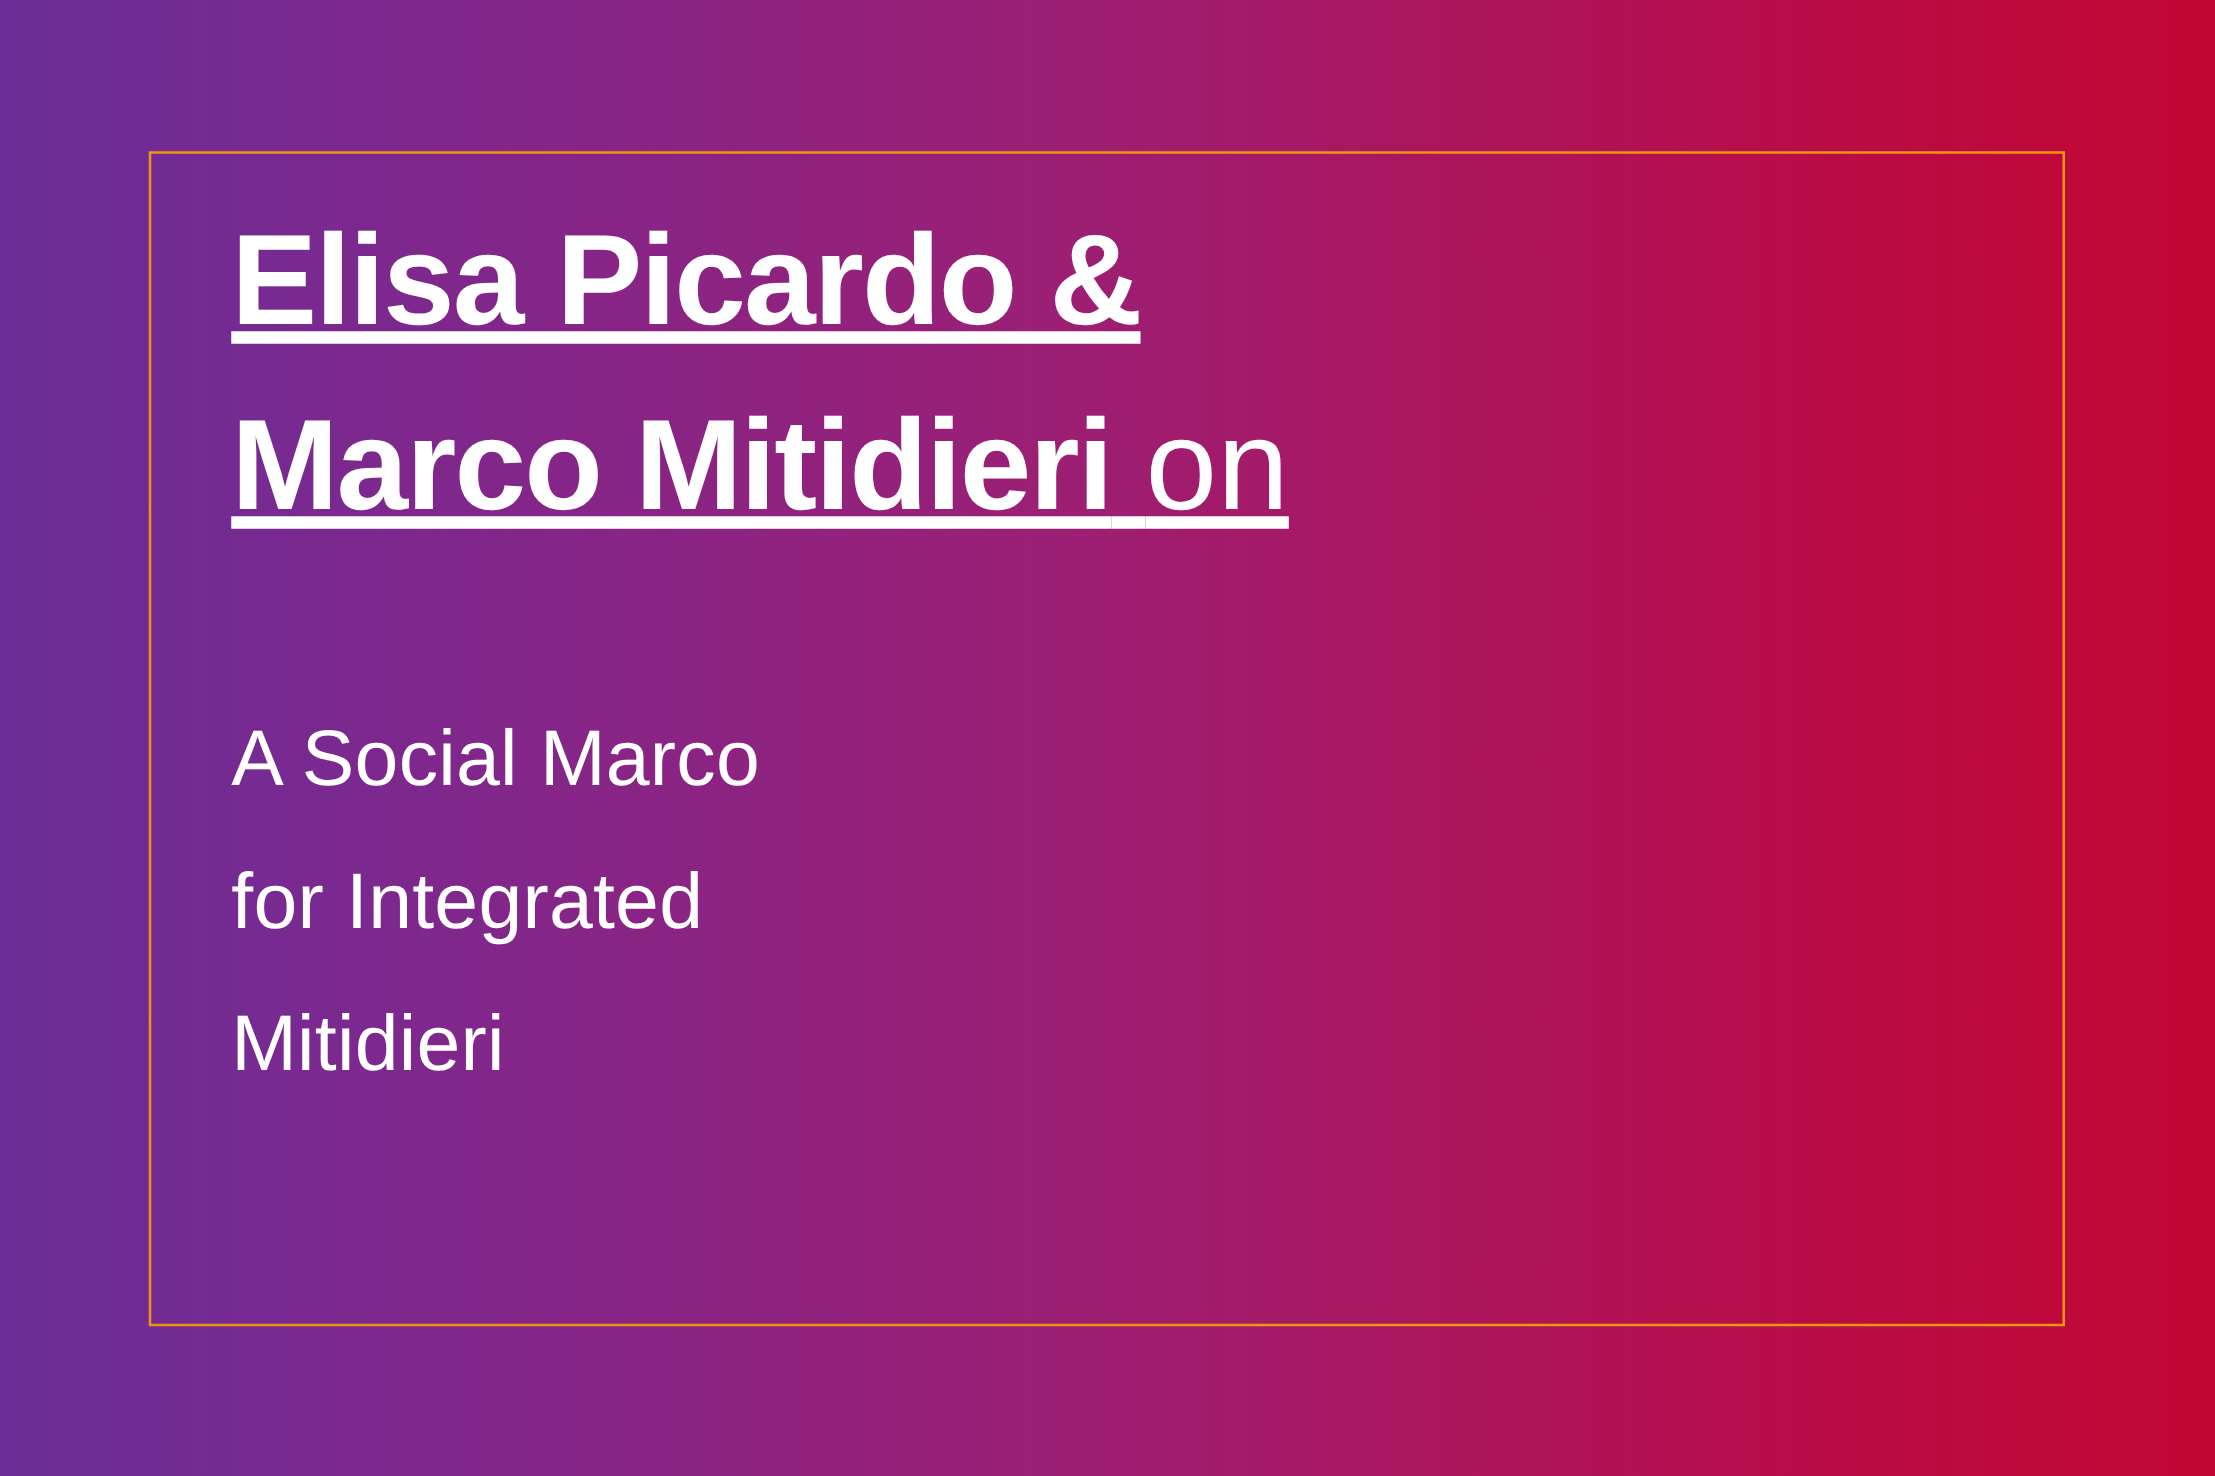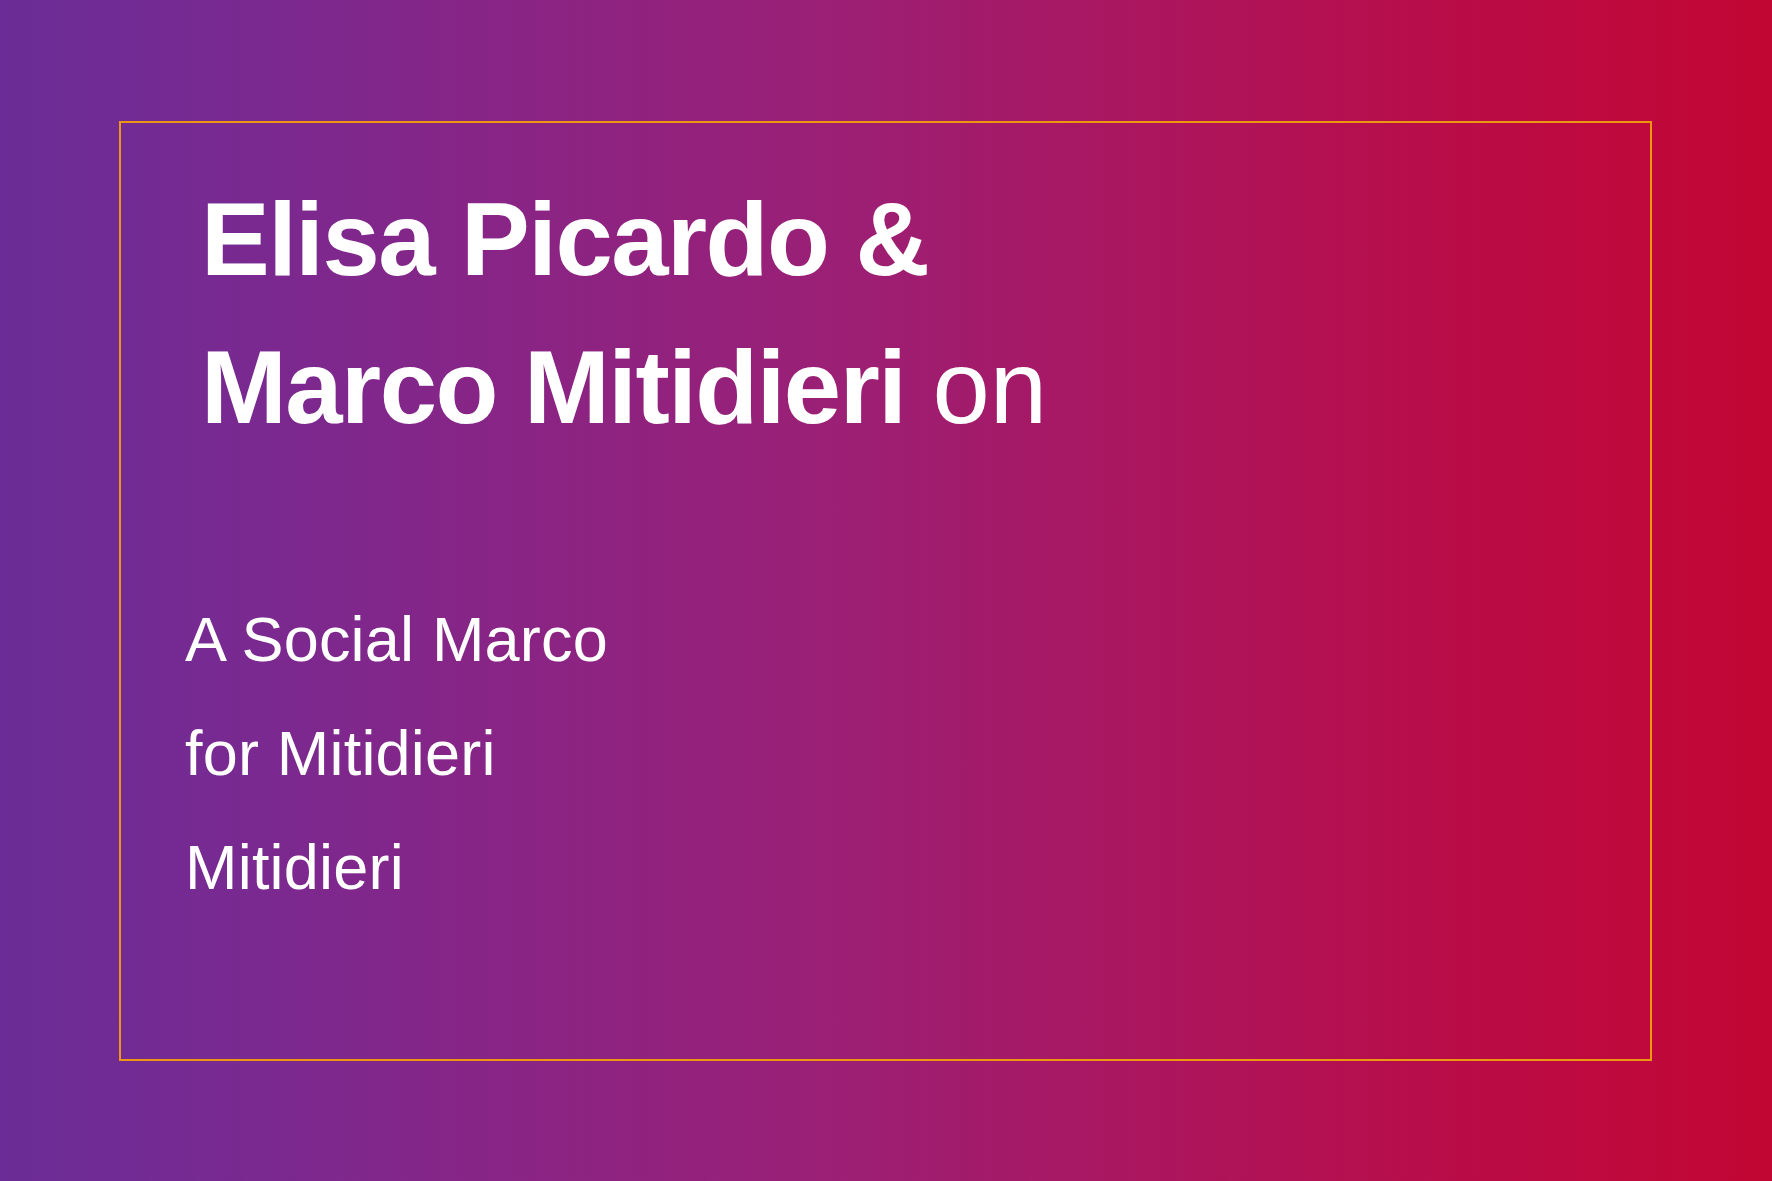--- a/index.html
+++ b/index.html
@@ -32,27 +32,28 @@
   }
 
   #content {
     position: absolute;
     left: 185px;
     top: 150px;
     width: 1340px;
   }
 
   #speaker-title {
-    margin: 16px;
+    margin: 0;
     color: #ffffff;
     font-size: 103px;
     font-weight: 700;
     line-height: 148px;
     letter-spacing: -1.5px;
     white-space: pre-line;
+    text-decoration: underline;
   }
 
   #speaker-title .on-word {
     font-weight: 300;
     letter-spacing: 0px;
   }
 
   #talk-subtitle {
     margin: 0;
     padding-top: 104px;
@@ -70,17 +71,17 @@
 <div id="card">
 
   <div id="frame" style="border-color: rgb(237, 151, 16);"></div>
 
   <div id="content">
 
     <h1 id="speaker-title"><span>Elisa Picardo &amp;</span>
 <span>Marco Mitidieri</span> <span class="on-word">on</span></h1>
 
     <p id="talk-subtitle"><span>A Social Marco</span>
-<span>for Mitidieri</span>
+<span>for Integrated</span>
 <span>Mitidieri</span></p>
 
   </div>
 </div>
 
 </body></html>

